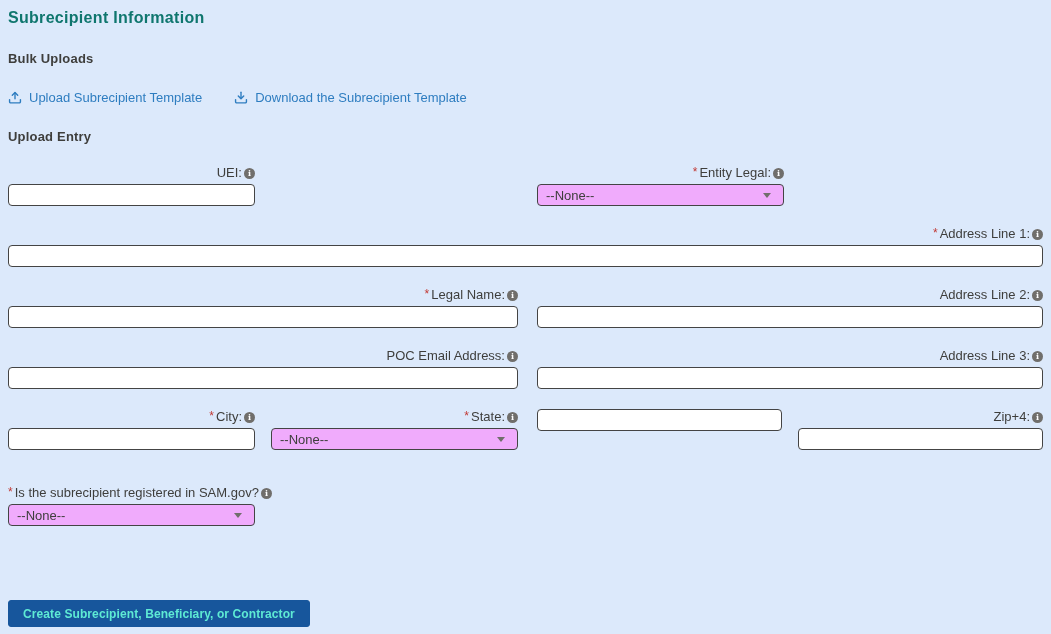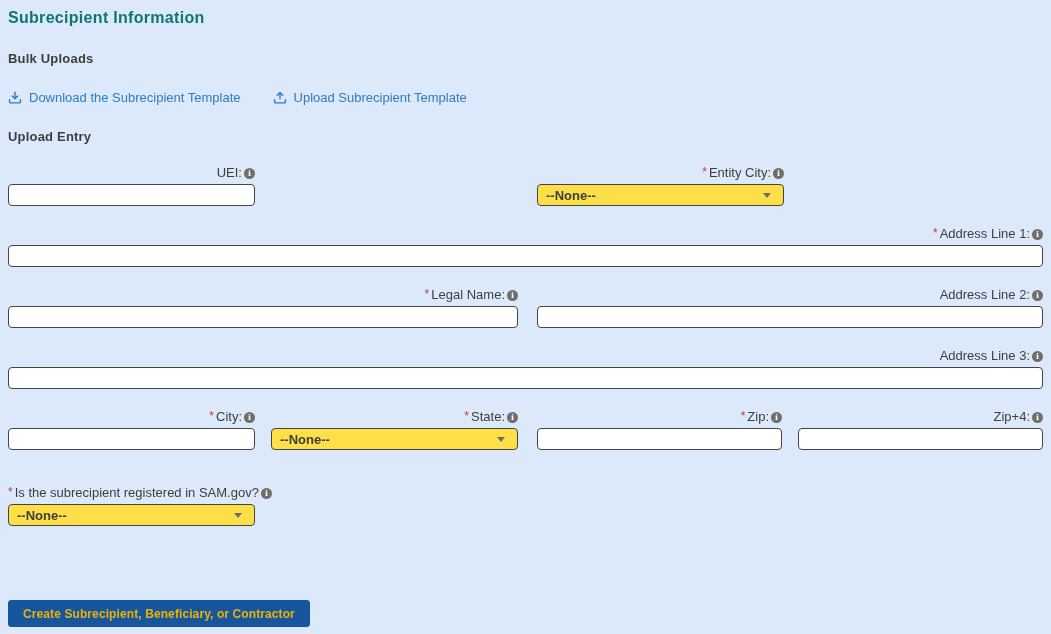--- a/index.html
+++ b/index.html
@@ -95,105 +95,104 @@
     font-size: 13px;
     font-family: "Liberation Sans", sans-serif;
     color: #3e3e3c;
     outline: none;
   }
   .select-box {
     width: 100%;
     height: 22px;
     border: 1px solid #444444;
     border-radius: 4px;
-    background: #fde047;
+    background: #f0abfc;
     padding: 0 10px 0 8px;
     display: flex;
     align-items: center;
     justify-content: space-between;
     cursor: pointer;
-    font-weight: bold;
   }
   .select-value { font-size: 13px; color: #3e3e3c; }
   .select-arrow {
     width: 0; height: 0;
     border-left: 4.5px solid transparent;
     border-right: 4.5px solid transparent;
     border-top: 5px solid #706e6b;
     margin-left: 8px;
     margin-right: 2px;
   }
 
   .sam-row { margin-top: 35px; }
 
   .create-btn {
     margin-top: 54px;
     height: 27px;
     padding: 0 14px;
     background: #17569c;
-    color: #eab308;
+    color: #5eead4;
     font-weight: 700;
     font-size: 12px;
     font-family: "Liberation Sans", sans-serif;
     border: 1px solid #17569c;
     border-radius: 3px;
     cursor: pointer;
     letter-spacing: 0.1px;
   }
 </style>
 </head>
 <body>
 
 <div class="container">
 
   <div class="page-title">Subrecipient Information</div>
 
   <div class="section-heading">Bulk Uploads</div>
 
   <div class="links-row">
+    <a class="tpl-link">
+      <span class="icon">
+        <svg width="14" height="14" viewBox="0 0 16 16" fill="none" stroke="currentColor" stroke-width="1.6" stroke-linecap="round" stroke-linejoin="round">
+          <path d="M8 8.8 V2"></path>
+          <path d="M4.9 4.9 L8 1.7 L11.1 4.9"></path>
+          <path d="M1.8 9.8 V12.4 a1.2 1.2 0 0 0 1.2 1.2 H13 a1.2 1.2 0 0 0 1.2-1.2 V9.8"></path>
+        </svg>
+      </span>
+      <span>Upload Subrecipient Template</span>
+    </a>
     <a class="tpl-link">
       <span class="icon">
         <svg width="14" height="14" viewBox="0 0 16 16" fill="none" stroke="currentColor" stroke-width="1.6" stroke-linecap="round" stroke-linejoin="round">
           <path d="M8 1.5 V8.2"></path>
           <path d="M4.9 5.6 L8 8.8 L11.1 5.6"></path>
           <path d="M1.8 9.8 V12.4 a1.2 1.2 0 0 0 1.2 1.2 H13 a1.2 1.2 0 0 0 1.2-1.2 V9.8"></path>
         </svg>
       </span>
       <span>Download the Subrecipient Template</span>
     </a>
-    <a class="tpl-link">
-      <span class="icon">
-        <svg width="14" height="14" viewBox="0 0 16 16" fill="none" stroke="currentColor" stroke-width="1.6" stroke-linecap="round" stroke-linejoin="round">
-          <path d="M8 8.8 V2"></path>
-          <path d="M4.9 4.9 L8 1.7 L11.1 4.9"></path>
-          <path d="M1.8 9.8 V12.4 a1.2 1.2 0 0 0 1.2 1.2 H13 a1.2 1.2 0 0 0 1.2-1.2 V9.8"></path>
-        </svg>
-      </span>
-      <span>Upload Subrecipient Template</span>
-    </a>
   </div>
 
   <div class="section-heading">Upload Entry</div>
 
   <div class="form">
 
     
     <div class="frow">
       <div class="col-left">
         <div class="field w-small">
           <div class="field-label">
             <span>UEI:</span><span class="info-icon"></span>
           </div>
           <input class="text-input" type="text" value="" style="">
         </div>
       </div>
       <div class="col-right">
         <div class="field w-small">
           <div class="field-label">
-            <span class="req">*</span><span>Entity City:</span><span class="info-icon"></span>
+            <span class="req">*</span><span>Entity Legal:</span><span class="info-icon"></span>
           </div>
           <div class="select-box" role="combobox">
             <span class="select-value">--None--</span>
             <span class="select-arrow"></span>
           </div>
         </div>
       </div>
     </div>
 
     
@@ -223,20 +222,28 @@
           <div class="field-label">
             <span>Address Line 2:</span><span class="info-icon"></span>
           </div>
           <input class="text-input" type="text" value="" style="">
         </div>
       </div>
     </div>
 
     
     <div class="frow">
+      <div class="col-left">
+        <div class="field w-fill">
+          <div class="field-label">
+            <span>POC Email Address:</span><span class="info-icon"></span>
+          </div>
+          <input class="text-input" type="text" value="" style="">
+        </div>
+      </div>
       <div class="col-right">
         <div class="field w-fill">
           <div class="field-label">
             <span>Address Line 3:</span><span class="info-icon"></span>
           </div>
           <input class="text-input" type="text" value="" style="">
         </div>
       </div>
     </div>
 
@@ -254,23 +261,20 @@
             <span class="req">*</span><span>State:</span><span class="info-icon"></span>
           </div>
           <div class="select-box" role="combobox">
             <span class="select-value">--None--</span>
             <span class="select-arrow"></span>
           </div>
         </div>
       </div>
       <div class="col-right">
         <div class="field w-fill gap-right">
-          <div class="field-label">
-            <span class="req">*</span><span>Zip:</span><span class="info-icon"></span>
-          </div>
           <input class="text-input" type="text" value="" style="">
         </div>
         <div class="field w-fill">
           <div class="field-label">
             <span>Zip+4:</span><span class="info-icon"></span>
           </div>
           <input class="text-input" type="text" value="" style="">
         </div>
       </div>
     </div>

